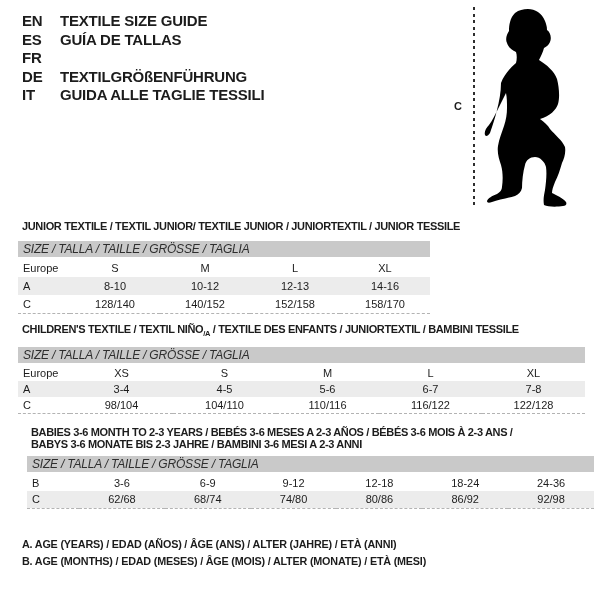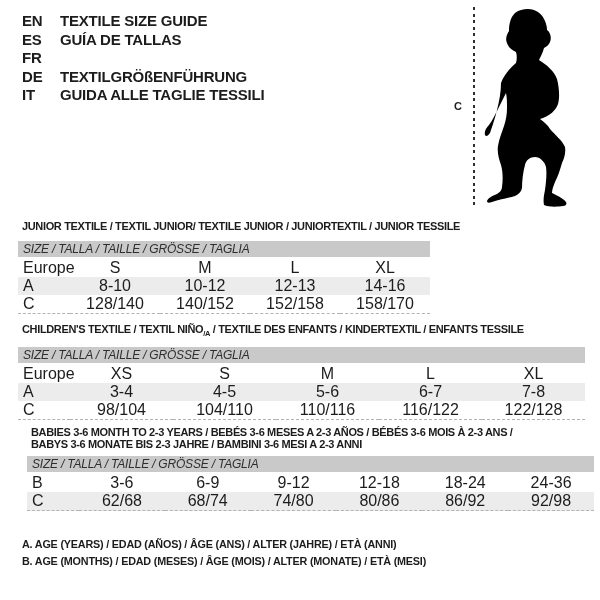--- a/index.html
+++ b/index.html
@@ -30,21 +30,21 @@
   .section { position:absolute; left:18px; }
   .sec-title { font-size:11px; font-weight:bold; letter-spacing:-0.35px; padding-left:4px; white-space:nowrap; }
   .sec-title sub { font-size:7.5px; }
   .size-bar {
     background:var(--size_bar_bg,#c9c9c9);
     height:16px; line-height:16px; font-size:12px; letter-spacing:-0.2px;
     color:#2e2e2e; padding-left:5px; margin-bottom:2px;font-style:italic;
   }
   table { width:100%; border-collapse:collapse; table-layout:fixed; }
   .size-table { border-bottom:1px dashed var(--border,#b3b3b3); }
-  td { font-size:16px; text-align:center; color:#1c1c1c; }
+  td { font-size:11px; text-align:center; color:#1c1c1c; }
   td.rowlabel { text-align:left; padding-left:5px; width:52px; }
   tr.shaded { background:var(--shaded_row_bg,#ececec); }
   .t1 td { height:18px; }
   .t2 td { height:16px; }
   .t3 td { height:17px; }
 
   #sec-junior   { top:220px; width:412px; }
   #sec-junior   .size-bar { margin-top:9px; }
   #sec-children { top:323px; width:567px; }
   #sec-children .size-bar { margin-top:9px; }
@@ -136,21 +136,21 @@
       <td>128/140</td>
       <td>140/152</td>
       <td>152/158</td>
       <td>158/170</td>
     </tr>
   </tbody>
     </table>
 </div>
 
 <div class="section" id="sec-children">
-  <div class="sec-title"><span>CHILDREN'S TEXTILE / TEXTIL NIÑO</span><sub>/A</sub><span> / TEXTILE DES ENFANTS / KINDERTEXTIL / ENFANTS TESSILE</span></div>
+  <div class="sec-title"><span>CHILDREN'S TEXTILE / TEXTIL NIÑO</span><sub>/A</sub><span> / TEXTILE DES ENFANTS / JUNIORTEXTIL / BAMBINI TESSILE</span></div>
   <div class="size-bar">SIZE / TALLA / TAILLE / GRÖSSE / TAGLIA</div>
   <table class="size-table t2">
     <tbody>
         <tr>
       <td class="rowlabel">Europe</td>
       <td>XS</td>
       <td>S</td>
       <td>M</td>
       <td>L</td>
       <td>XL</td>

